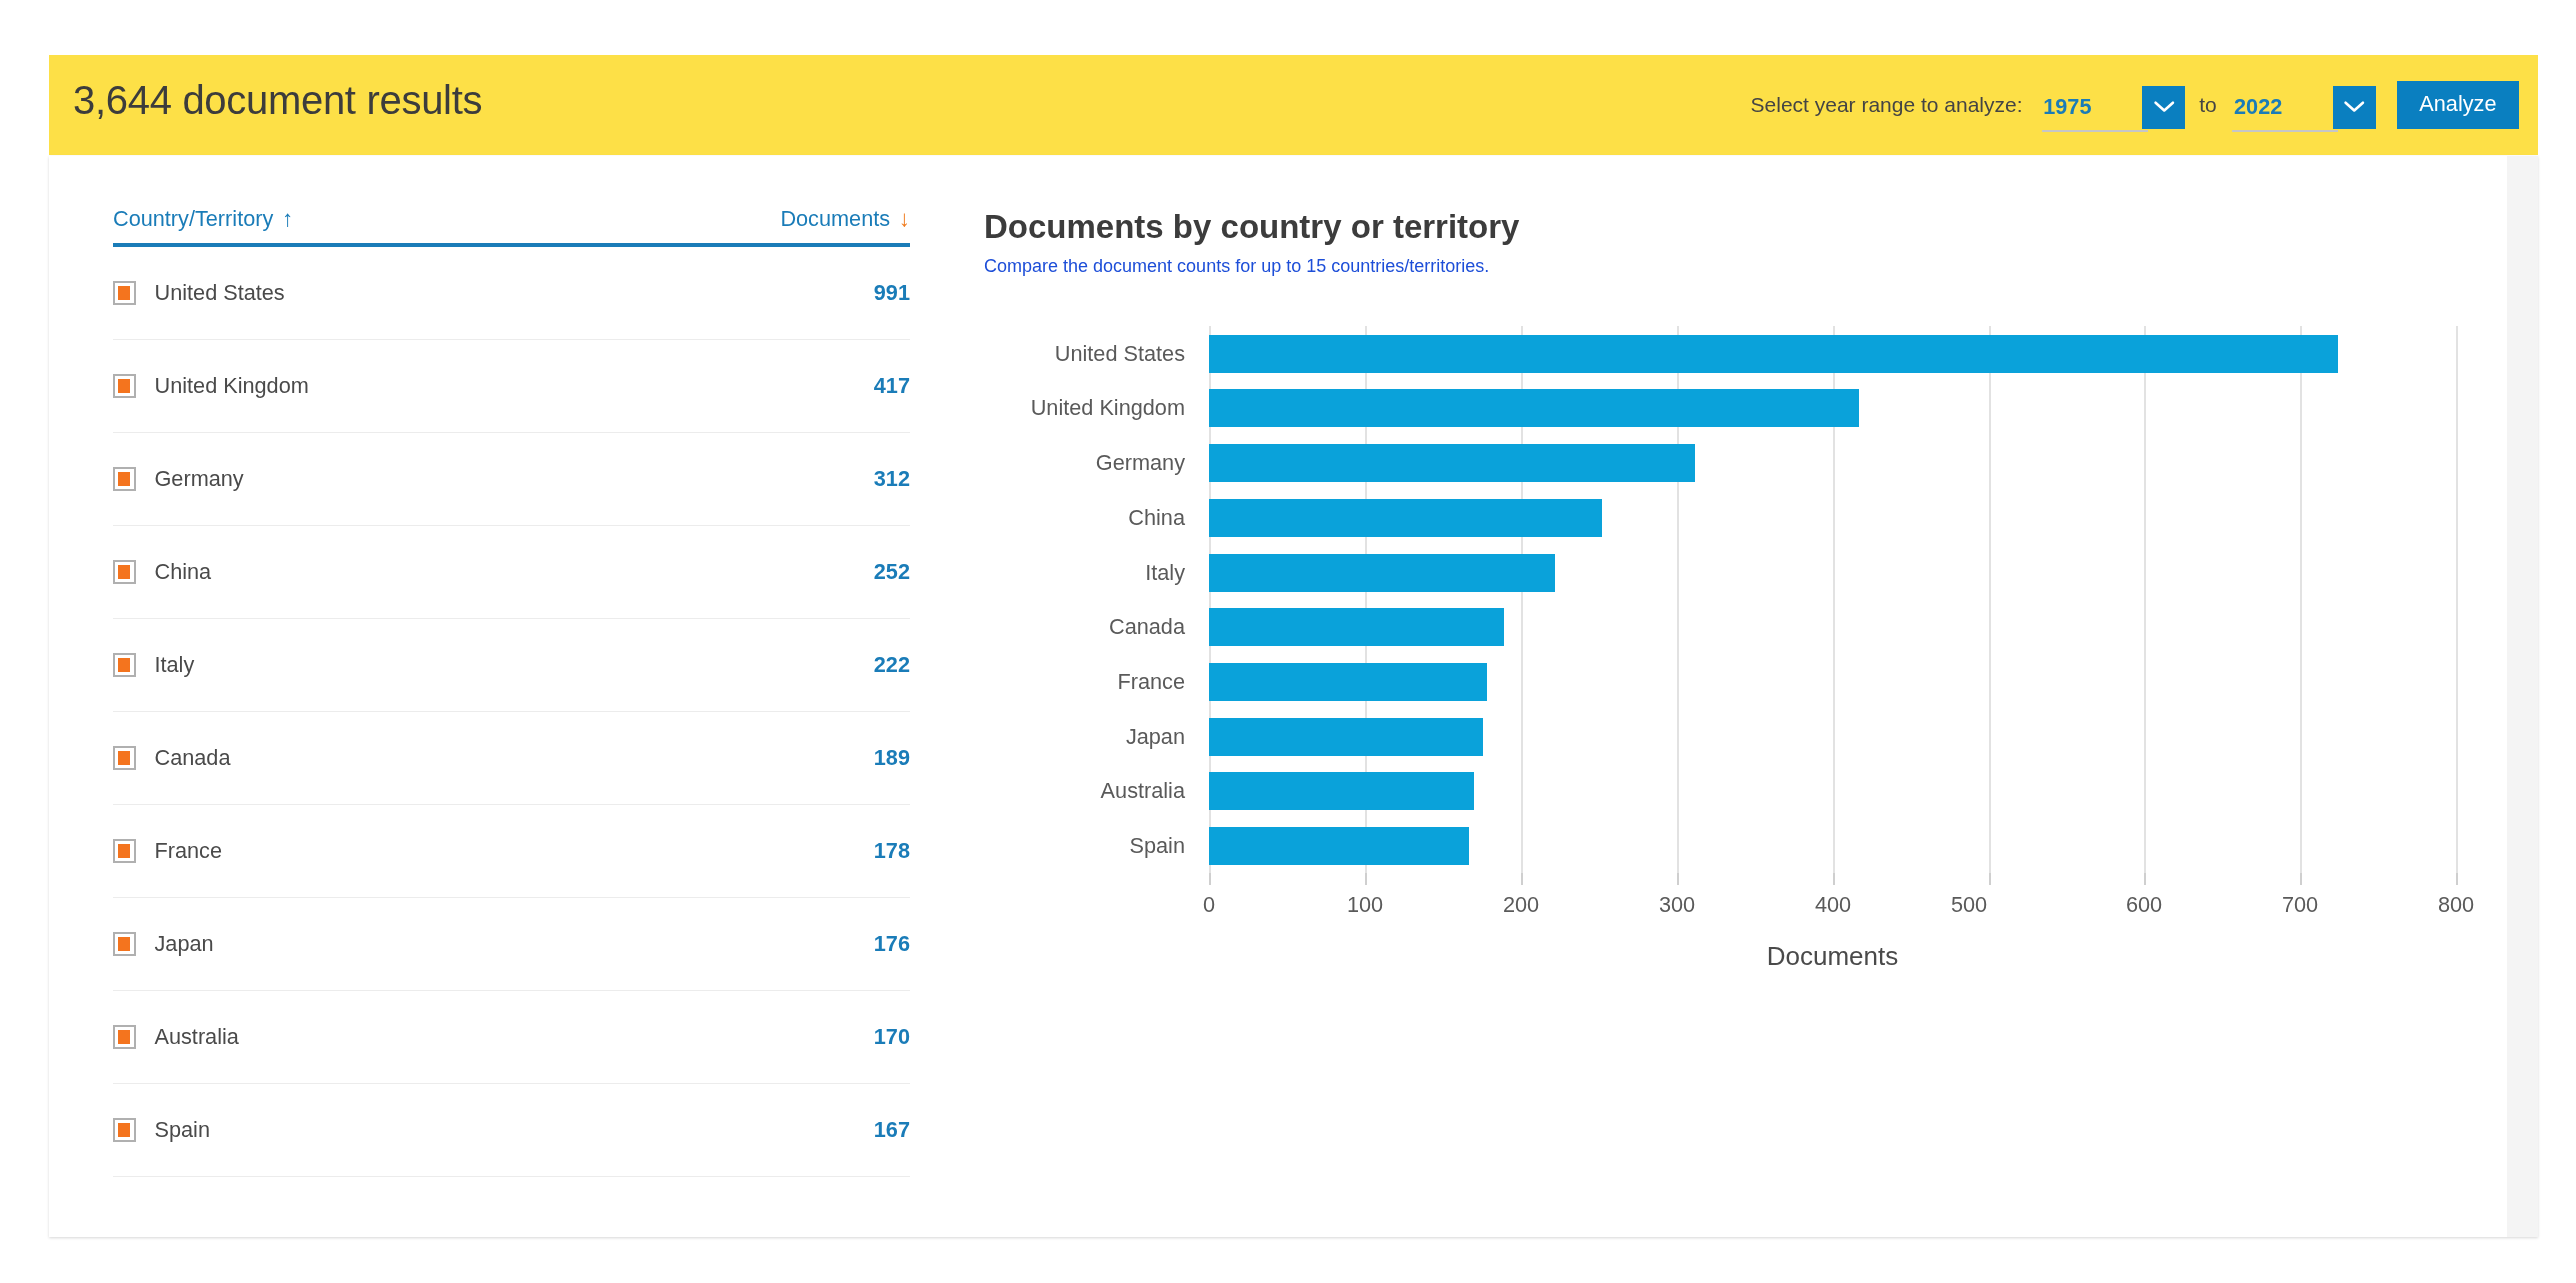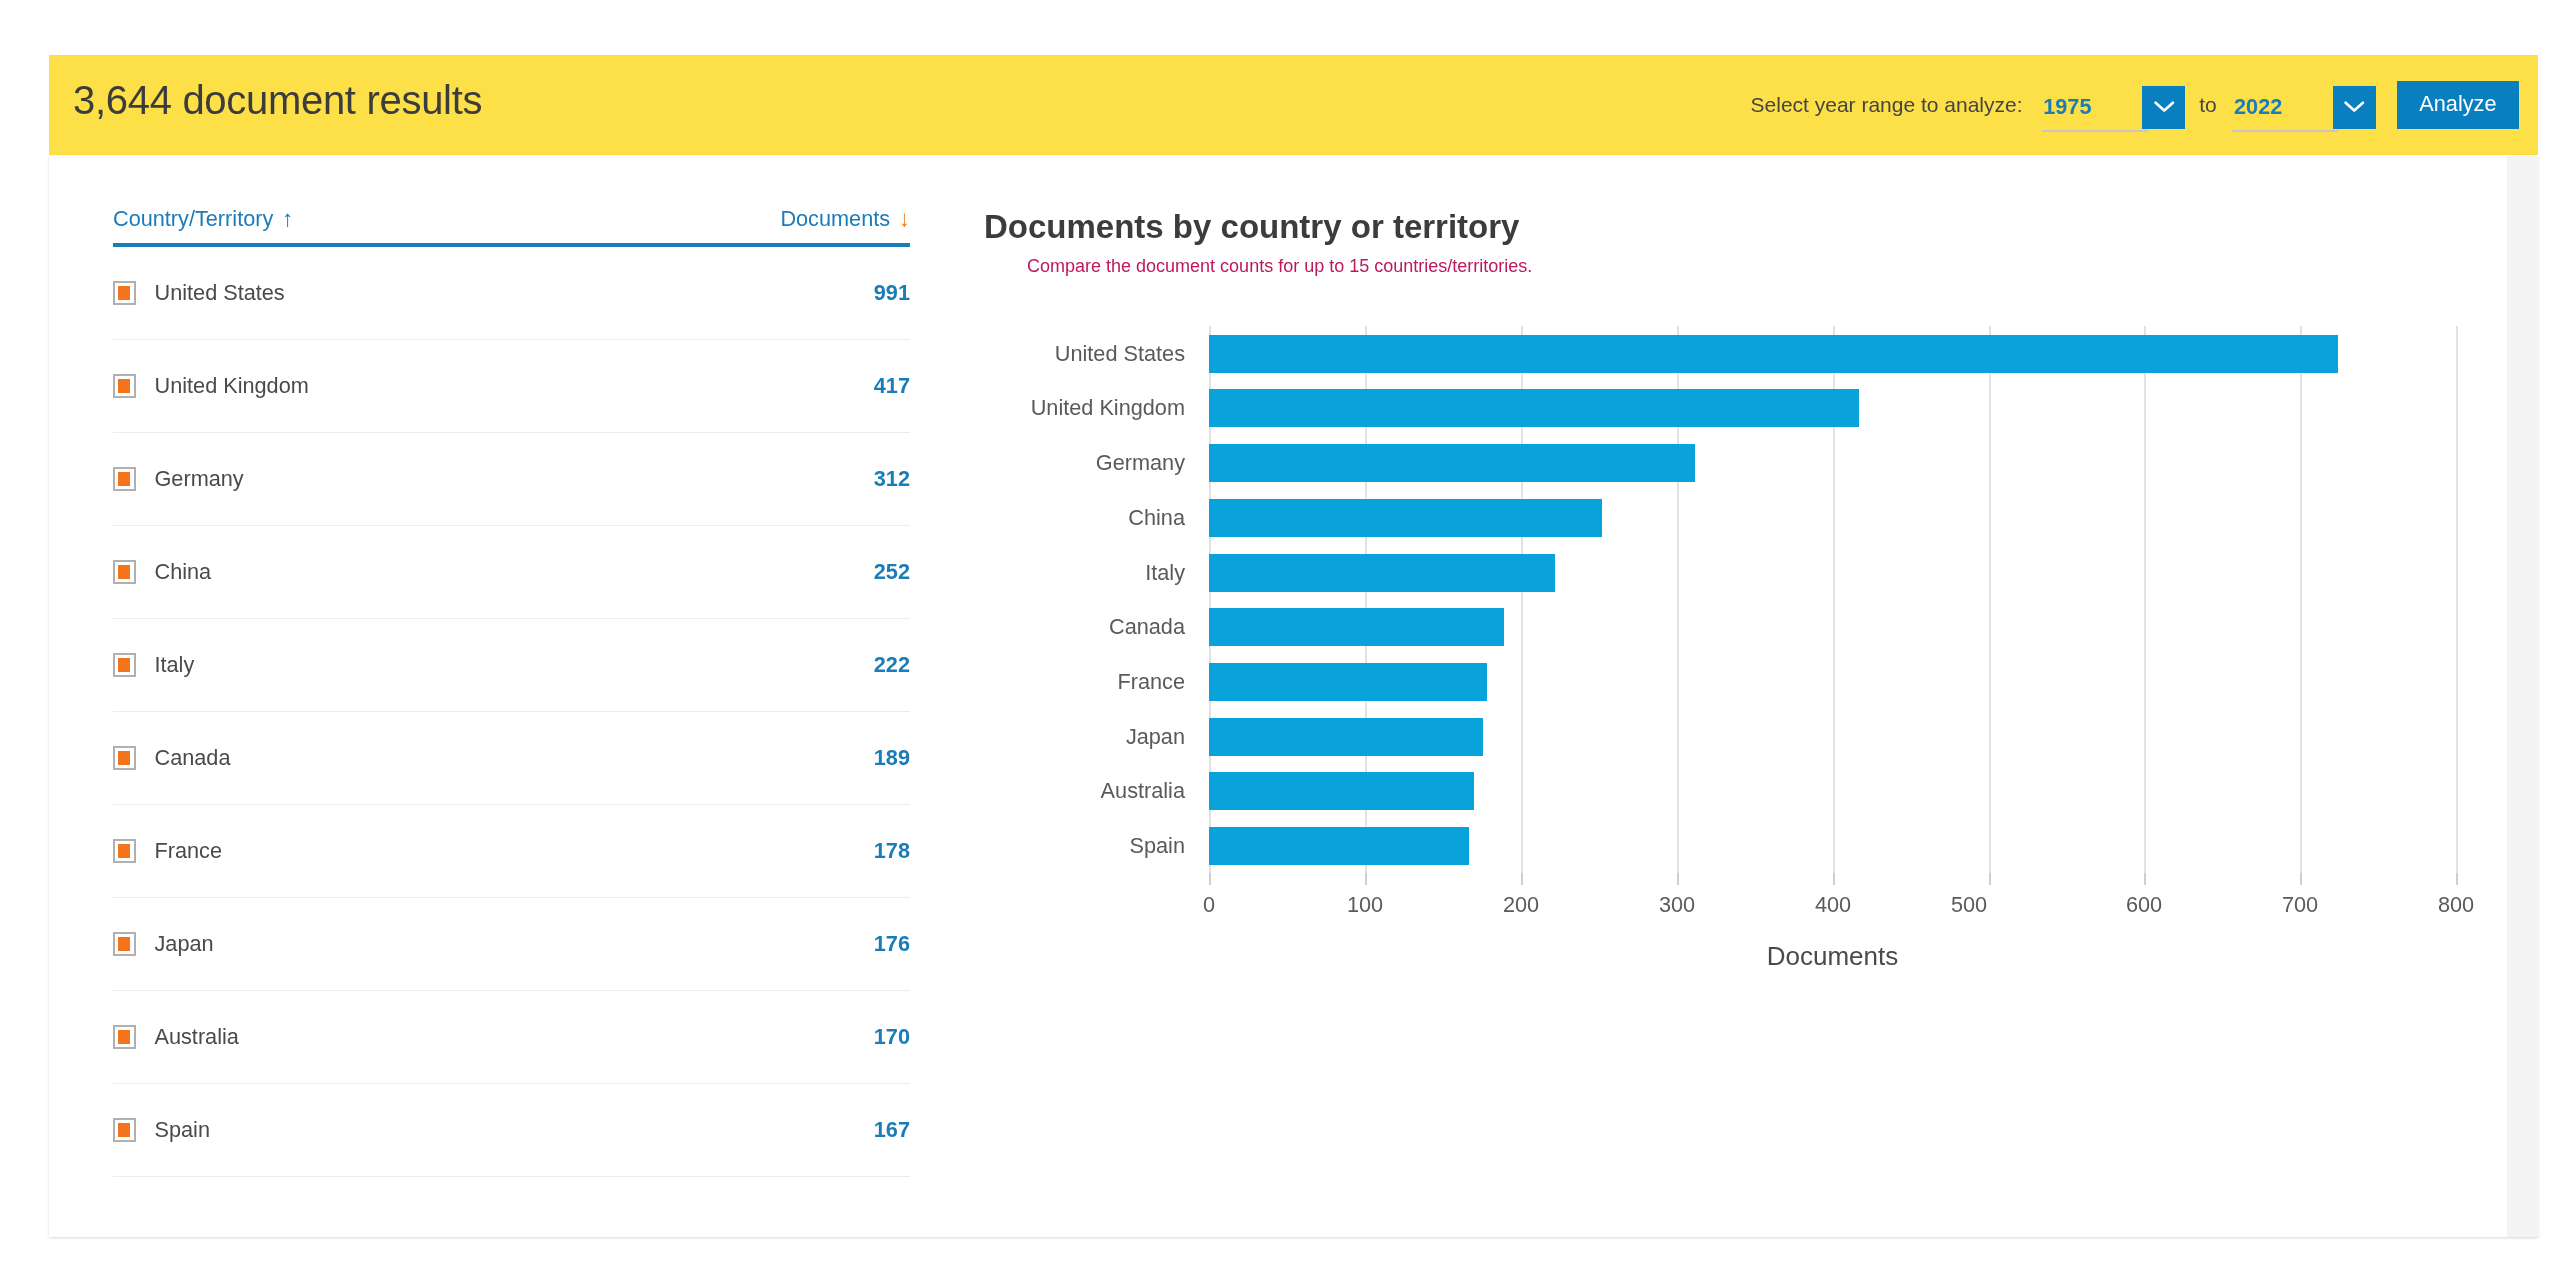--- a/index.html
+++ b/index.html
@@ -204,23 +204,22 @@
   }
   #chart-title {
     font-size: 33px;
     color: #3c3c3c;
     font-weight: 700;
     white-space: nowrap;
   }
   #chart-subtitle {
     margin-top: 10.4px;
     font-size: 18px;
-    color: #be185d;
-    white-space: nowrap;
-    margin-left: 43px;
+    color: #1d4ed8;
+    white-space: nowrap;
   }
 
   #plot-wrap {
     position: relative;
     margin-top: 49px;
     width: 1524px;
     height: 606px;
   }
   
   #y-labels {

